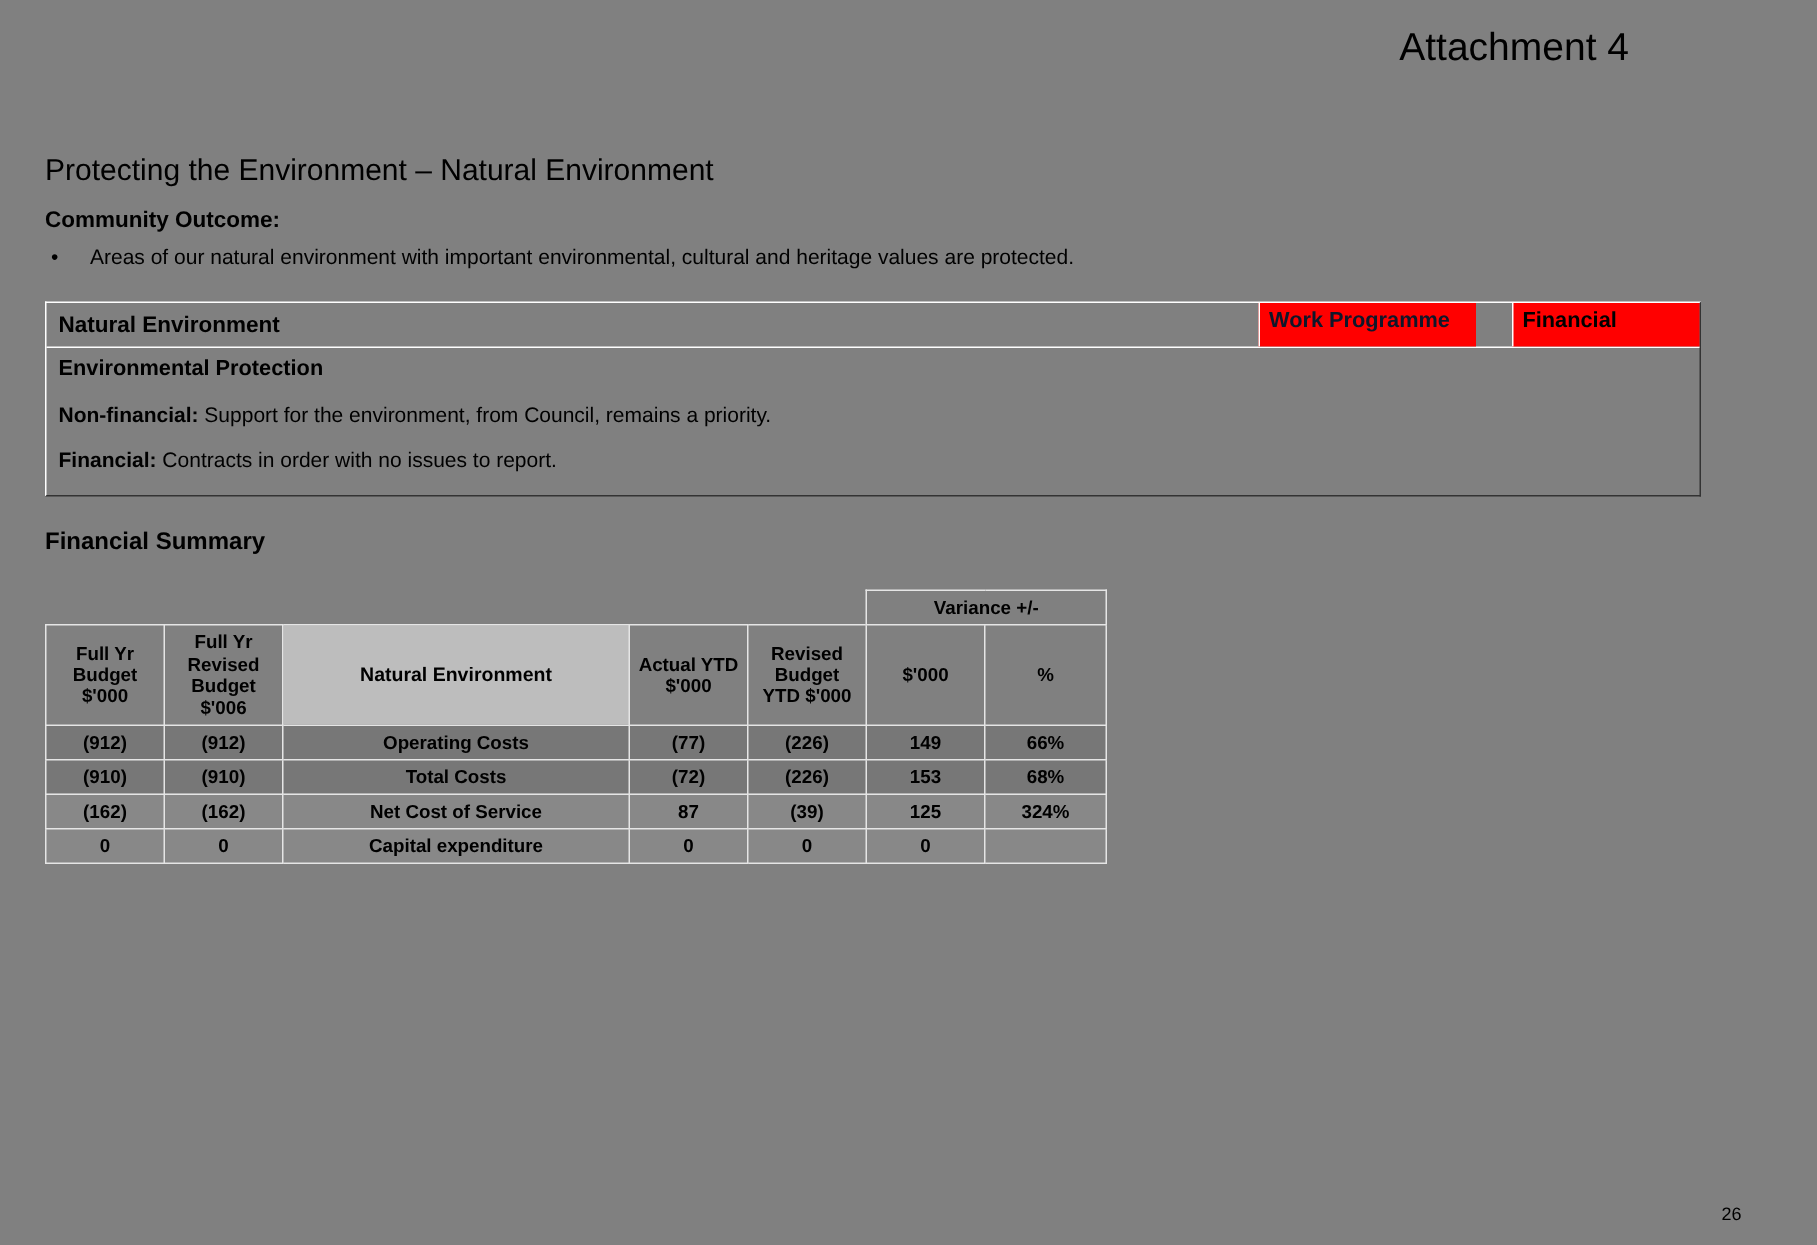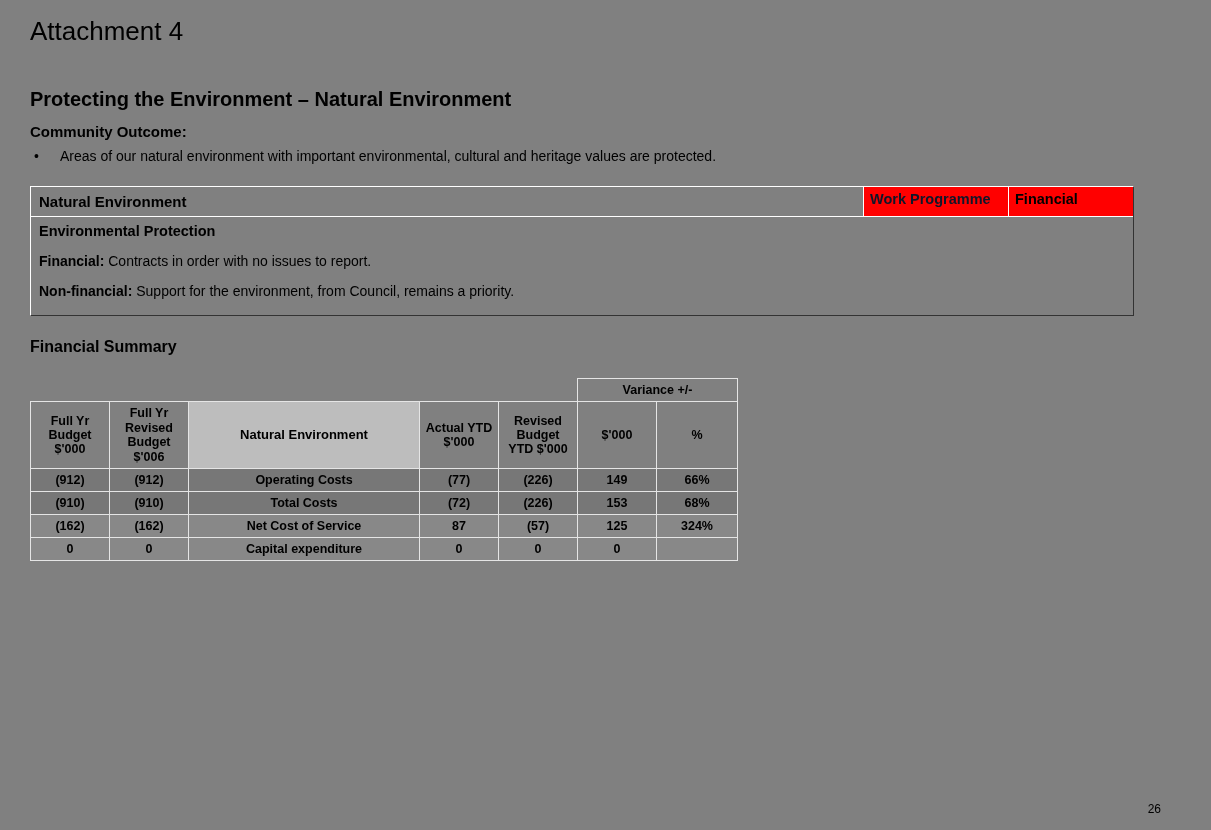--- a/index.html
+++ b/index.html
@@ -13,30 +13,30 @@
     position: relative;
   }
   .page {
     padding: 12px 30px 0 30px;
     box-sizing: border-box;
     width: 100%;
     height: 100%;
     position: relative;
   }
   .attachment {
-    text-align: left;
+    text-align: right;
     font-size: 26px;
     font-weight: 400;
     padding-right: 95px;
     padding-top: 4px;
   }
   .title {
     font-size: 20px;
-    font-weight: bold;
-    margin-top: 41px;
+    font-weight: normal;
+    margin-top: 56px;
   }
   .outcome-label {
     font-size: 15px;
     font-weight: bold;
     margin-top: 12px;
   }
   .bullet-line {
     font-size: 14px;
     margin-top: 8px;
     display: flex;
@@ -74,20 +74,21 @@
     line-height: 1.2;
     font-size: 14.5px;
   }
   .status-header .fin {
     width: 112px;
     background: #ff0000;
     color: #000;
     padding: 4px 6px;
     border-left: 1px solid #fff;
     font-size: 14.5px;
+    margin-left: 24px;
   }
   .status-body {
     border-top: 1px solid #fff;
     padding: 4px 8px 16px 8px;
     font-size: 14px;
   }
   .status-body .sub {
     font-weight: bold;
     font-size: 14.5px;
     margin-top: 2px;
@@ -162,24 +163,24 @@
 
   <div class="status-wrap">
     <div class="status-header">
       <div class="label">Natural Environment</div>
       <div class="wp">Work Programme</div>
       <div class="fin">Financial</div>
     </div>
     <div class="status-body">
       <div class="sub">Environmental Protection</div>
       <p>
-        <span class="lead">Financial:</span><span>  Contracts in order with no issues to report.</span>
+        <span class="lead">Non-financial:</span><span>  Support for the environment, from Council, remains a priority.</span>
       </p>
       <p>
-        <span class="lead">Non-financial:</span><span>  Support for the environment, from Council, remains a priority.</span>
+        <span class="lead">Financial:</span><span>  Contracts in order with no issues to report.</span>
       </p>
     </div>
   </div>
 
   <div class="finsum">Financial Summary</div>
 
   <table class="fs">
     <tbody>
         <tr>
       <td class="noborder col-a"></td>
@@ -216,21 +217,21 @@
           <td>(72)</td>
           <td>(226)</td>
           <td>153</td>
           <td>68%</td>
         </tr>
         <tr class="row-light">
           <td>(162)</td>
           <td>(162)</td>
           <td>Net Cost of Service</td>
           <td>87</td>
-          <td>(57)</td>
+          <td>(39)</td>
           <td>125</td>
           <td>324%</td>
         </tr>
         <tr class="row-light">
           <td>0</td>
           <td>0</td>
           <td>Capital expenditure</td>
           <td>0</td>
           <td>0</td>
           <td>0</td>

